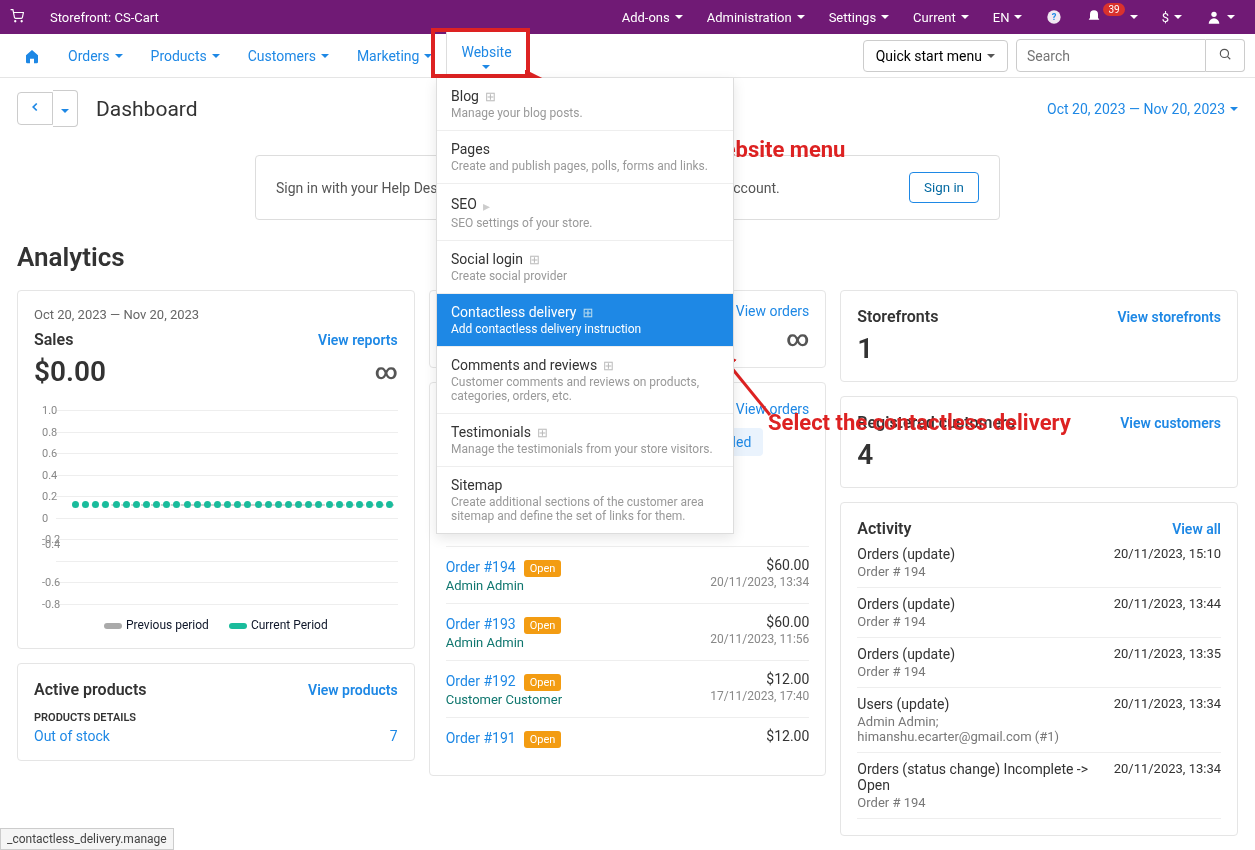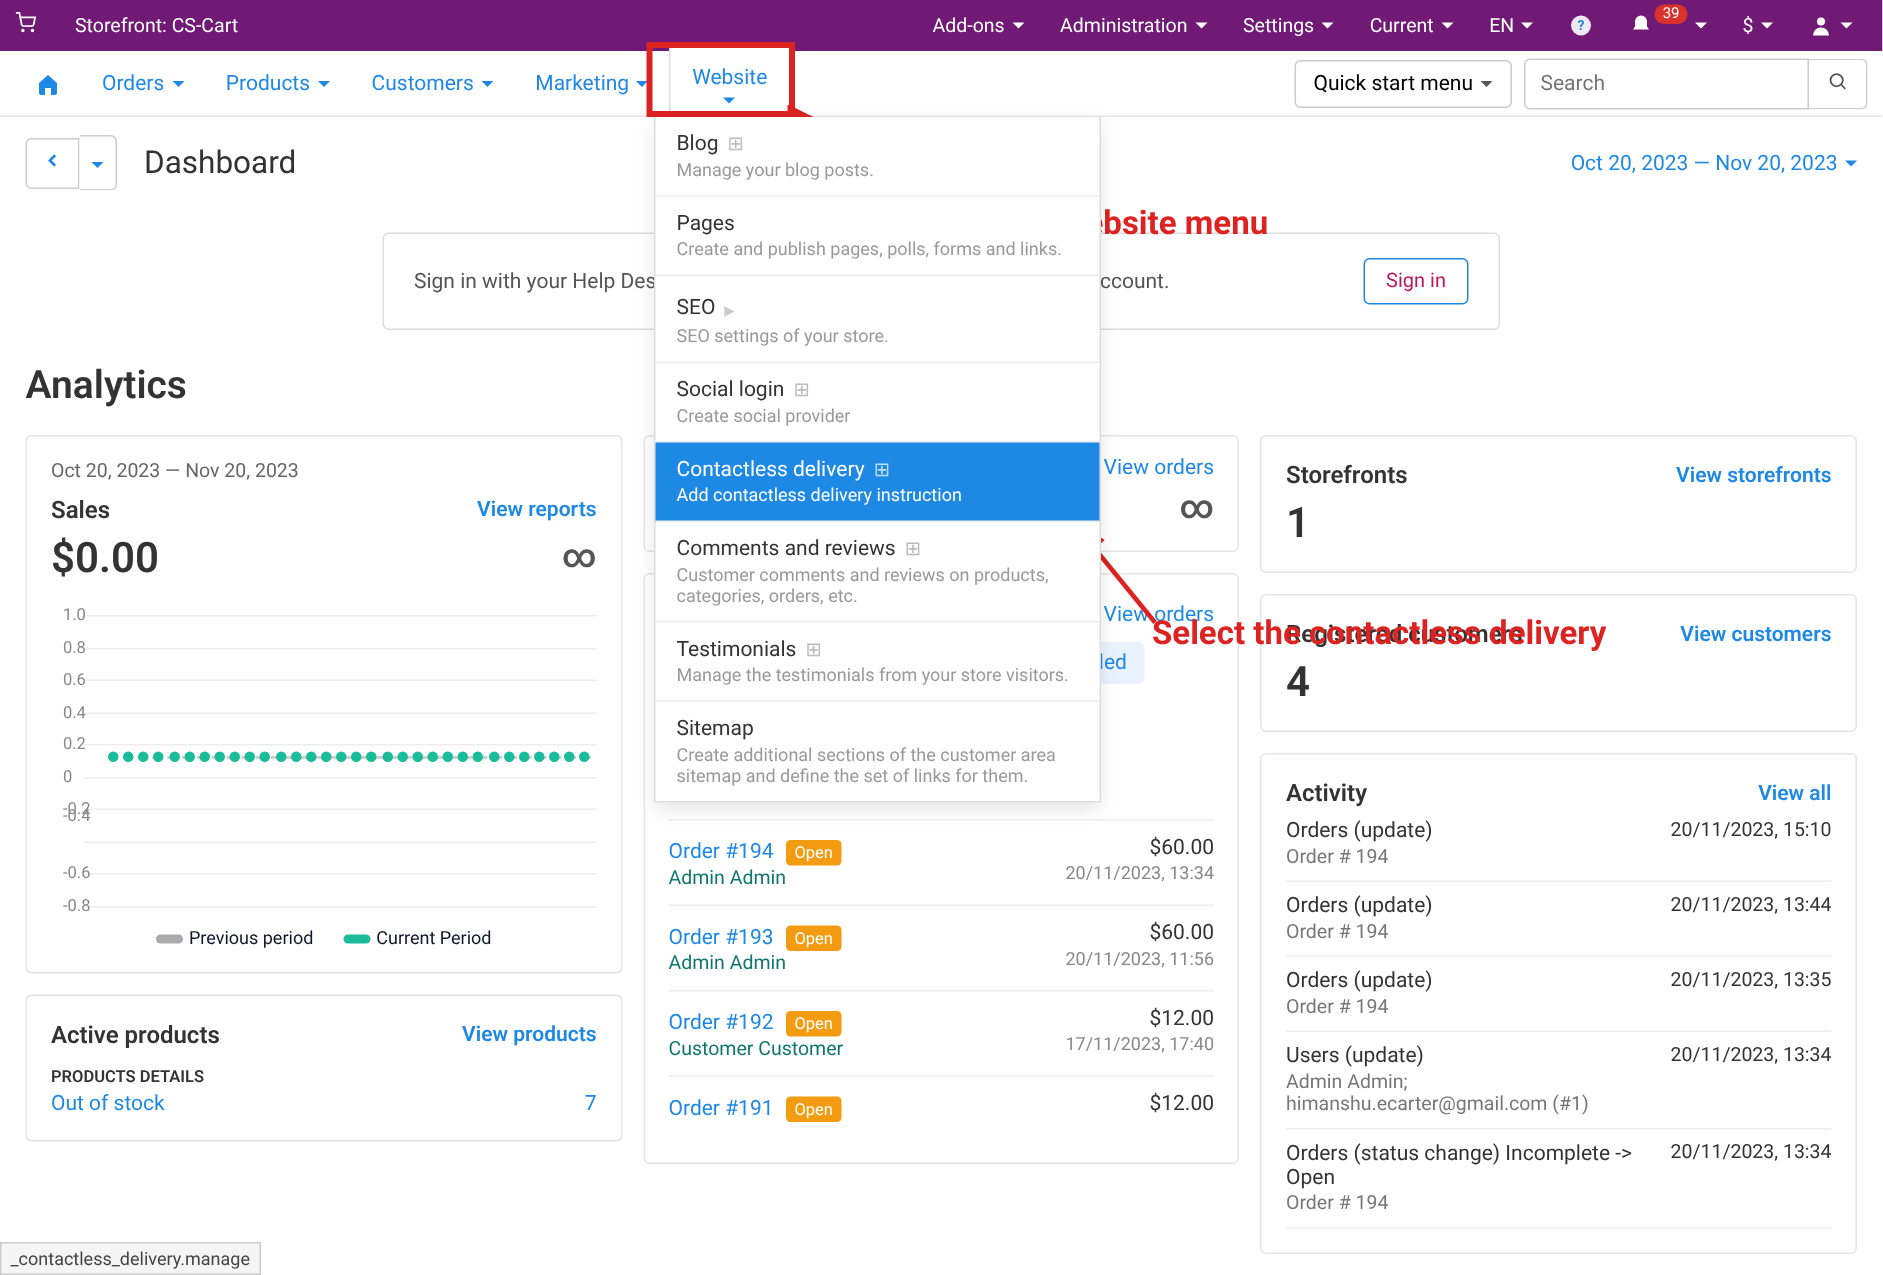--- a/index.html
+++ b/index.html
@@ -37,21 +37,21 @@
 
 
 .page-header { display: flex; align-items: center; padding: 12px 17px; }
 .back-btn { border: 1px solid #ccc; border-radius: 4px 0 0 4px; padding: 7px 10px; background: #fff; cursor: pointer; color: #1e88e5; }
 .back-btn-drop { border: 1px solid #ccc; border-left: none; border-radius: 0 4px 4px 0; padding: 10px 8px; background: #fff; cursor: pointer; color: #1e88e5; }
 .page-title { font-size: 21px; font-weight: 400; margin-left: 18px; }
 .date-range { margin-left: auto; color: #1e88e5; font-size: 14px; cursor: pointer; display: flex; align-items: center; gap: 5px; }
 
 
 .signin-banner { width: 745px; margin: 16px auto 22px; border: 1px solid #ddd; border-radius: 4px; padding: 16px 20px; display: flex; align-items: center; font-size: 14px; color: #555; }
-.signin-btn { margin-left: auto; border: 1px solid #1e88e5; color: #be185d; padding: 7px 14px; border-radius: 4px; background: #fff; cursor: pointer; }
+.signin-btn { margin-left: auto; border: 1px solid #1e88e5; color: #0369a1; padding: 7px 14px; border-radius: 4px; background: #fff; cursor: pointer; }
 
 
 .analytics-h { font-size: 26px; font-weight: 600; padding: 0 17px 18px; }
 
 
 .grid { display: flex; gap: 14px; padding: 0 17px; }
 .col { flex: 1; min-width: 0; }
 .card { border: 1px solid #e5e5e5; border-radius: 4px; padding: 16px; margin-bottom: 14px; }
 .card-sub { font-size: 13px; color: #666; }
 .card-h { font-size: 16px; font-weight: 600; margin-top: 8px; display: flex; justify-content: space-between; align-items: center; }

